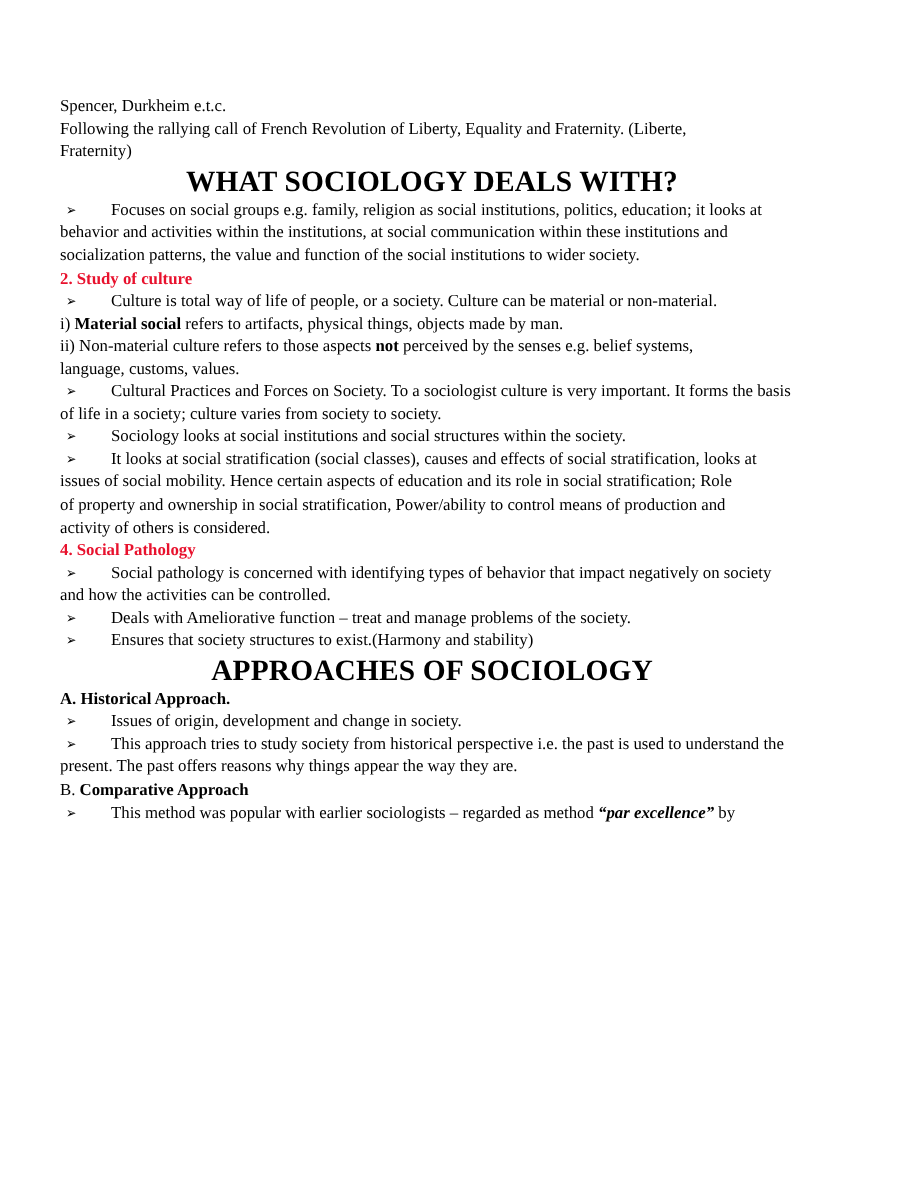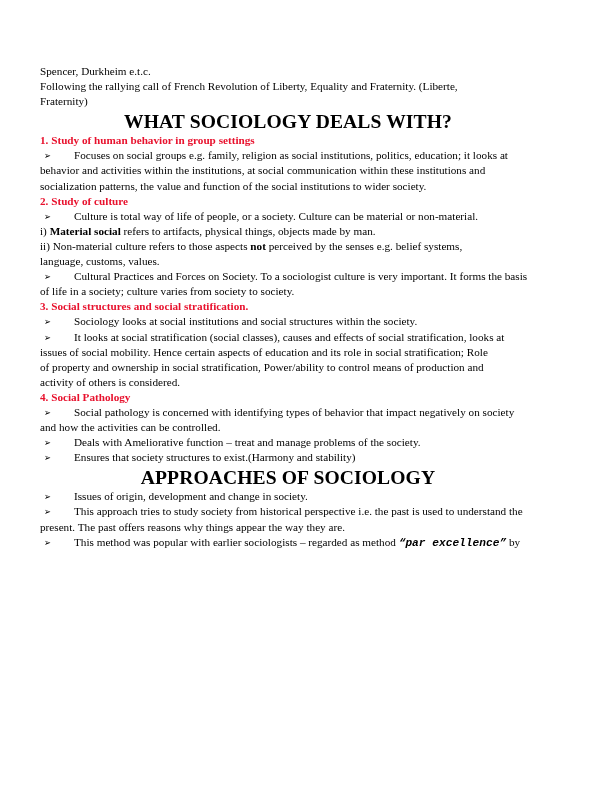--- a/index.html
+++ b/index.html
@@ -82,63 +82,62 @@
     display: inline;
   }
   .runon {
     margin: 0;
     white-space: pre-wrap;
   }
   b, strong { font-weight: bold; }
   .bi {
     font-weight: bold;
     font-style: italic;
-    font-family: Liberation Mono, monospace;
   }
 </style>
 </head>
 <body>
 
 <div class="page">
   <div class="doc-body">
 
     <p class="line">Spencer, Durkheim e.t.c.</p>
     <p class="line">Following the rallying call of French Revolution of Liberty, Equality and Fraternity. (Liberte,</p>
     <p class="line">Fraternity)</p>
 
     <h1 class="h-major">WHAT SOCIOLOGY DEALS WITH?</h1>
 
-    <h2 class="h-red">1. Study of human behavior in group settings</h2>
     <p class="bullet"><span class="marker">➢</span><span class="btext">Focuses on social groups e.g. family, religion as social institutions, politics, education; it looks at</span></p>
     <p class="runon">behavior and activities within the institutions, at social communication within these institutions and</p>
     <p class="runon">socialization patterns, the value and function of the social institutions to wider society.</p>
 
     <h2 class="h-red">2. Study of culture</h2>
     <p class="bullet"><span class="marker">➢</span><span class="btext">Culture is total way of life of people, or a society. Culture can be material or non-material.</span></p>
     <p class="runon"><span>i) </span><b>Material social</b><span> refers to artifacts, physical things, objects made by man.</span></p>
     <p class="runon"><span>ii) Non-material culture refers to those aspects </span><b>not</b><span> perceived by the senses e.g. belief systems,</span></p>
     <p class="runon">language, customs, values.</p>
     <p class="bullet"><span class="marker">➢</span><span class="btext">Cultural Practices and Forces on Society. To a sociologist culture is very important. It forms the basis</span></p>
     <p class="runon">of life in a society; culture varies from society to society.</p>
 
-    <h2 class="h-red">3. Social structures and social stratification.</h2>
     <p class="bullet"><span class="marker">➢</span><span class="btext">Sociology looks at social institutions and social structures within the society.</span></p>
     <p class="bullet"><span class="marker">➢</span><span class="btext">It looks at social stratification (social classes), causes and effects of social stratification, looks at</span></p>
     <p class="runon">issues of social mobility. Hence certain aspects of education and its role in social stratification; Role</p>
     <p class="runon">of property and ownership in social stratification, Power/ability to control means of production and</p>
     <p class="runon">activity of others is considered.</p>
 
     <h2 class="h-red">4. Social Pathology</h2>
     <p class="bullet"><span class="marker">➢</span><span class="btext">Social pathology is concerned with identifying types of behavior that impact negatively on society</span></p>
     <p class="runon">and how the activities can be controlled.</p>
     <p class="bullet"><span class="marker">➢</span><span class="btext">Deals with Ameliorative function – treat and manage problems of the society.</span></p>
     <p class="bullet"><span class="marker">➢</span><span class="btext">Ensures that society structures to exist.(Harmony and stability)</span></p>
 
     <h1 class="h-major">APPROACHES OF SOCIOLOGY</h1>
 
+    <h2 class="h-bold">A. Historical Approach.</h2>
     <p class="bullet"><span class="marker">➢</span><span class="btext">Issues of origin, development and change in society.</span></p>
     <p class="bullet"><span class="marker">➢</span><span class="btext">This approach tries to study society from historical perspective i.e. the past is used to understand the</span></p>
     <p class="runon">present. The past offers reasons why things appear the way they are.</p>
 
+    <h2 class="h-bold"><span class="plain">B. </span><span>Comparative Approach</span></h2>
     <p class="bullet"><span class="marker">➢</span><span class="btext"><span>This method was popular with earlier sociologists – regarded as method </span><span class="bi">“par excellence”</span><span> by</span></span></p>
 
   </div>
 </div>
 
 </body></html>

